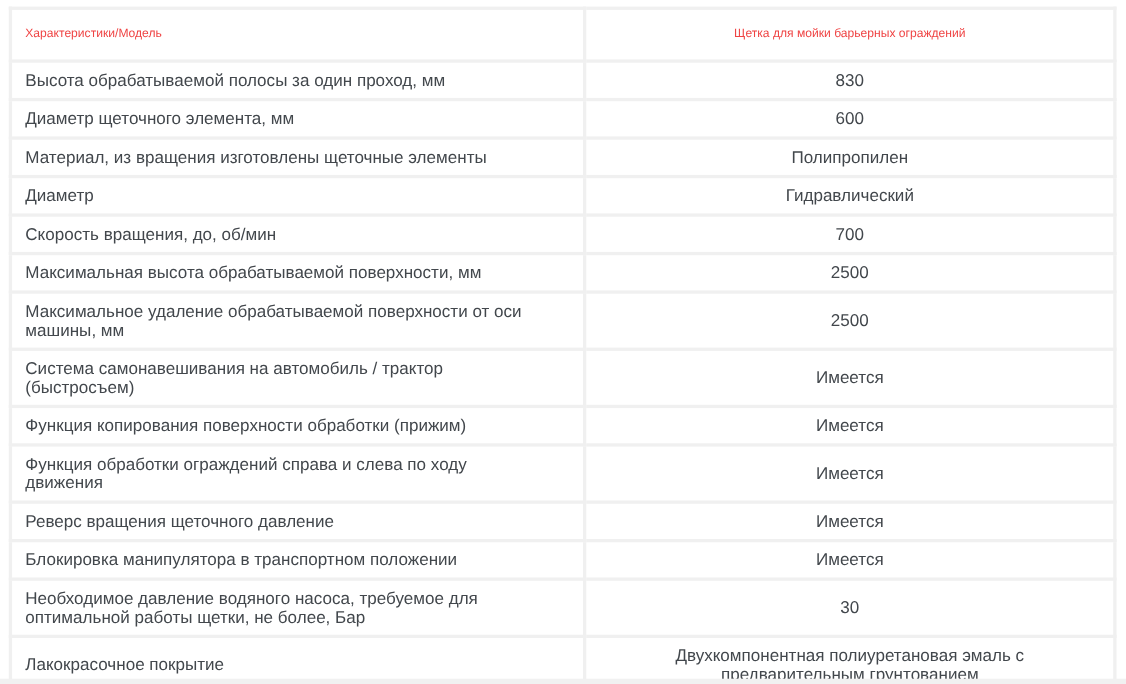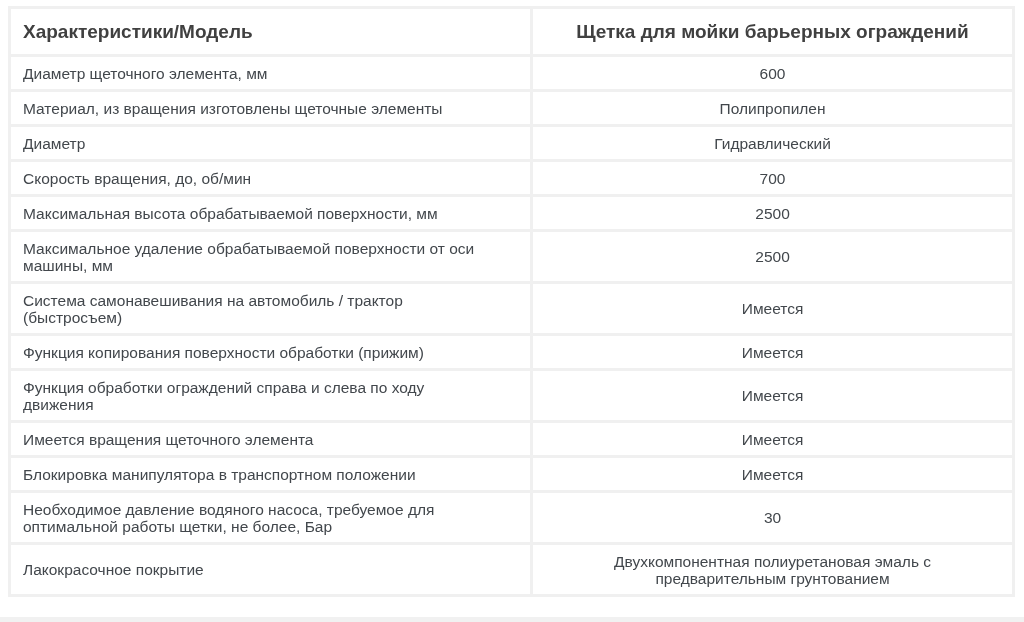--- a/index.html
+++ b/index.html
@@ -27,24 +27,24 @@
     color: #42474c;
     font-size: 15.5px;
     line-height: 17px;
   }
   table.specs th,
   table.specs td {
     border: 3px solid #f0f0f0;
     vertical-align: middle;
   }
   table.specs th {
-    font-weight: bold;
-    color: #404040;
+    font-weight: normal;
+    color: #ef4444;
     padding: 14px 12px;
-    font-size: 19px;
+    font-size: 11px;
   }
   th.col-label { width: 52%; text-align: left; }
   th.col-value { padding-left: 40px; padding-right: 40px; }
   td.col-label {
     text-align: left;
     padding: 7.5px 40px 7.5px 12px;
   }
   td.col-value {
     text-align: center;
     padding: 7.5px 40px;
@@ -64,20 +64,24 @@
 <div class="page">
 
   <table class="specs">
     <thead>
       <tr>
         <th class="col-label">Характеристики/Модель</th>
         <th class="col-value">Щетка для мойки барьерных ограждений</th>
       </tr>
     </thead>
     <tbody>
+    <tr>
+      <td class="col-label">Высота обрабатываемой полосы за один проход, мм</td>
+      <td class="col-value">830</td>
+    </tr>
 
     <tr>
       <td class="col-label">Диаметр щеточного элемента, мм</td>
       <td class="col-value">600</td>
     </tr>
 
     <tr>
       <td class="col-label">Материал, из вращения изготовлены щеточные элементы</td>
       <td class="col-value">Полипропилен</td>
     </tr>
@@ -111,21 +115,21 @@
       <td class="col-label">Функция копирования поверхности обработки (прижим)</td>
       <td class="col-value">Имеется</td>
     </tr>
 
     <tr>
       <td class="col-label">Функция обработки ограждений справа и слева по ходу движения</td>
       <td class="col-value">Имеется</td>
     </tr>
 
     <tr>
-      <td class="col-label">Имеется вращения щеточного элемента</td>
+      <td class="col-label">Реверс вращения щеточного давление</td>
       <td class="col-value">Имеется</td>
     </tr>
 
     <tr>
       <td class="col-label">Блокировка манипулятора в транспортном положении</td>
       <td class="col-value">Имеется</td>
     </tr>
 
     <tr>
       <td class="col-label">Необходимое давление водяного насоса, требуемое для оптимальной работы щетки, не более, Бар</td>

